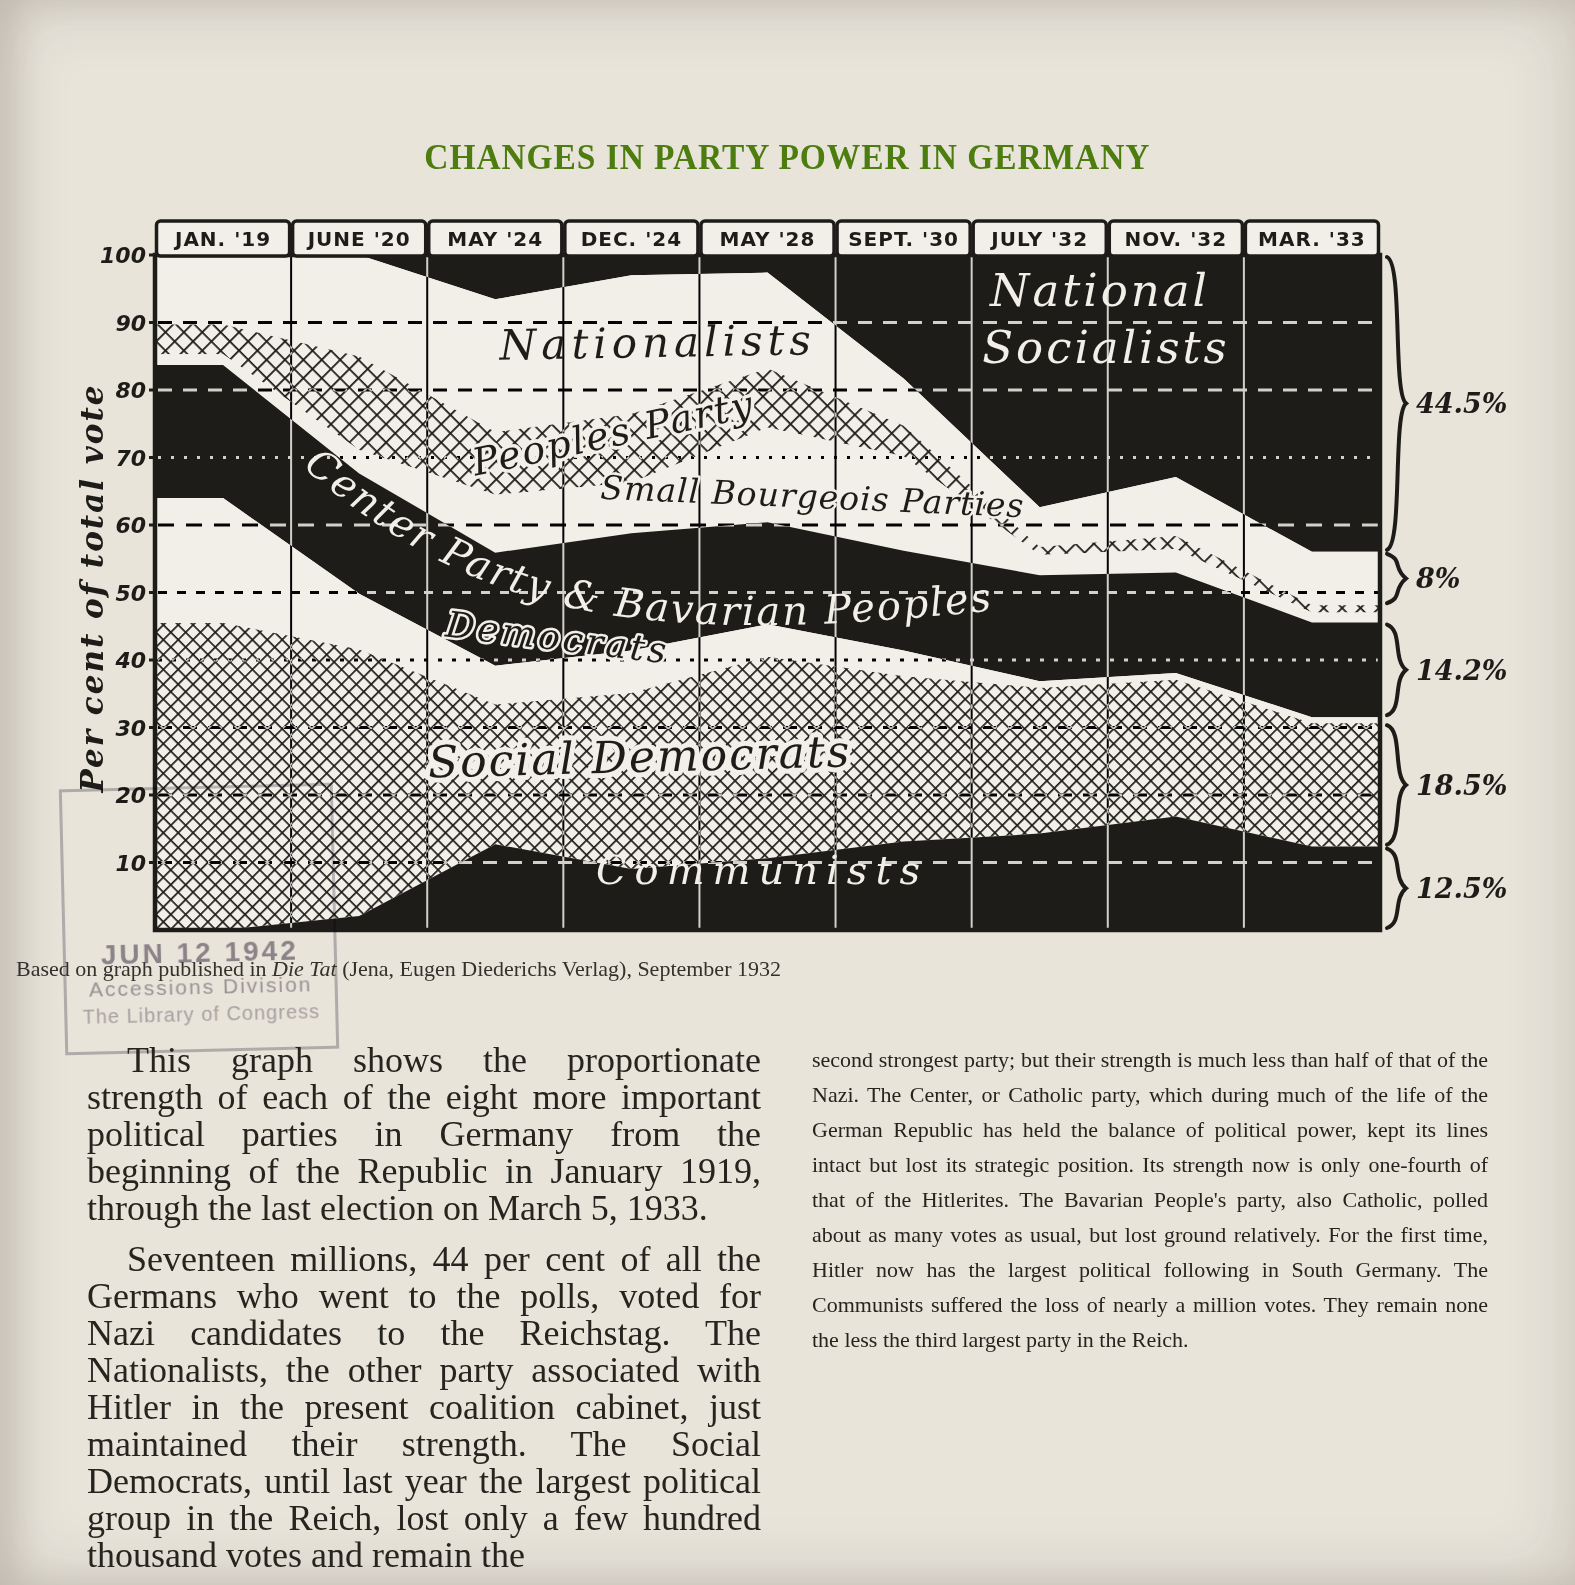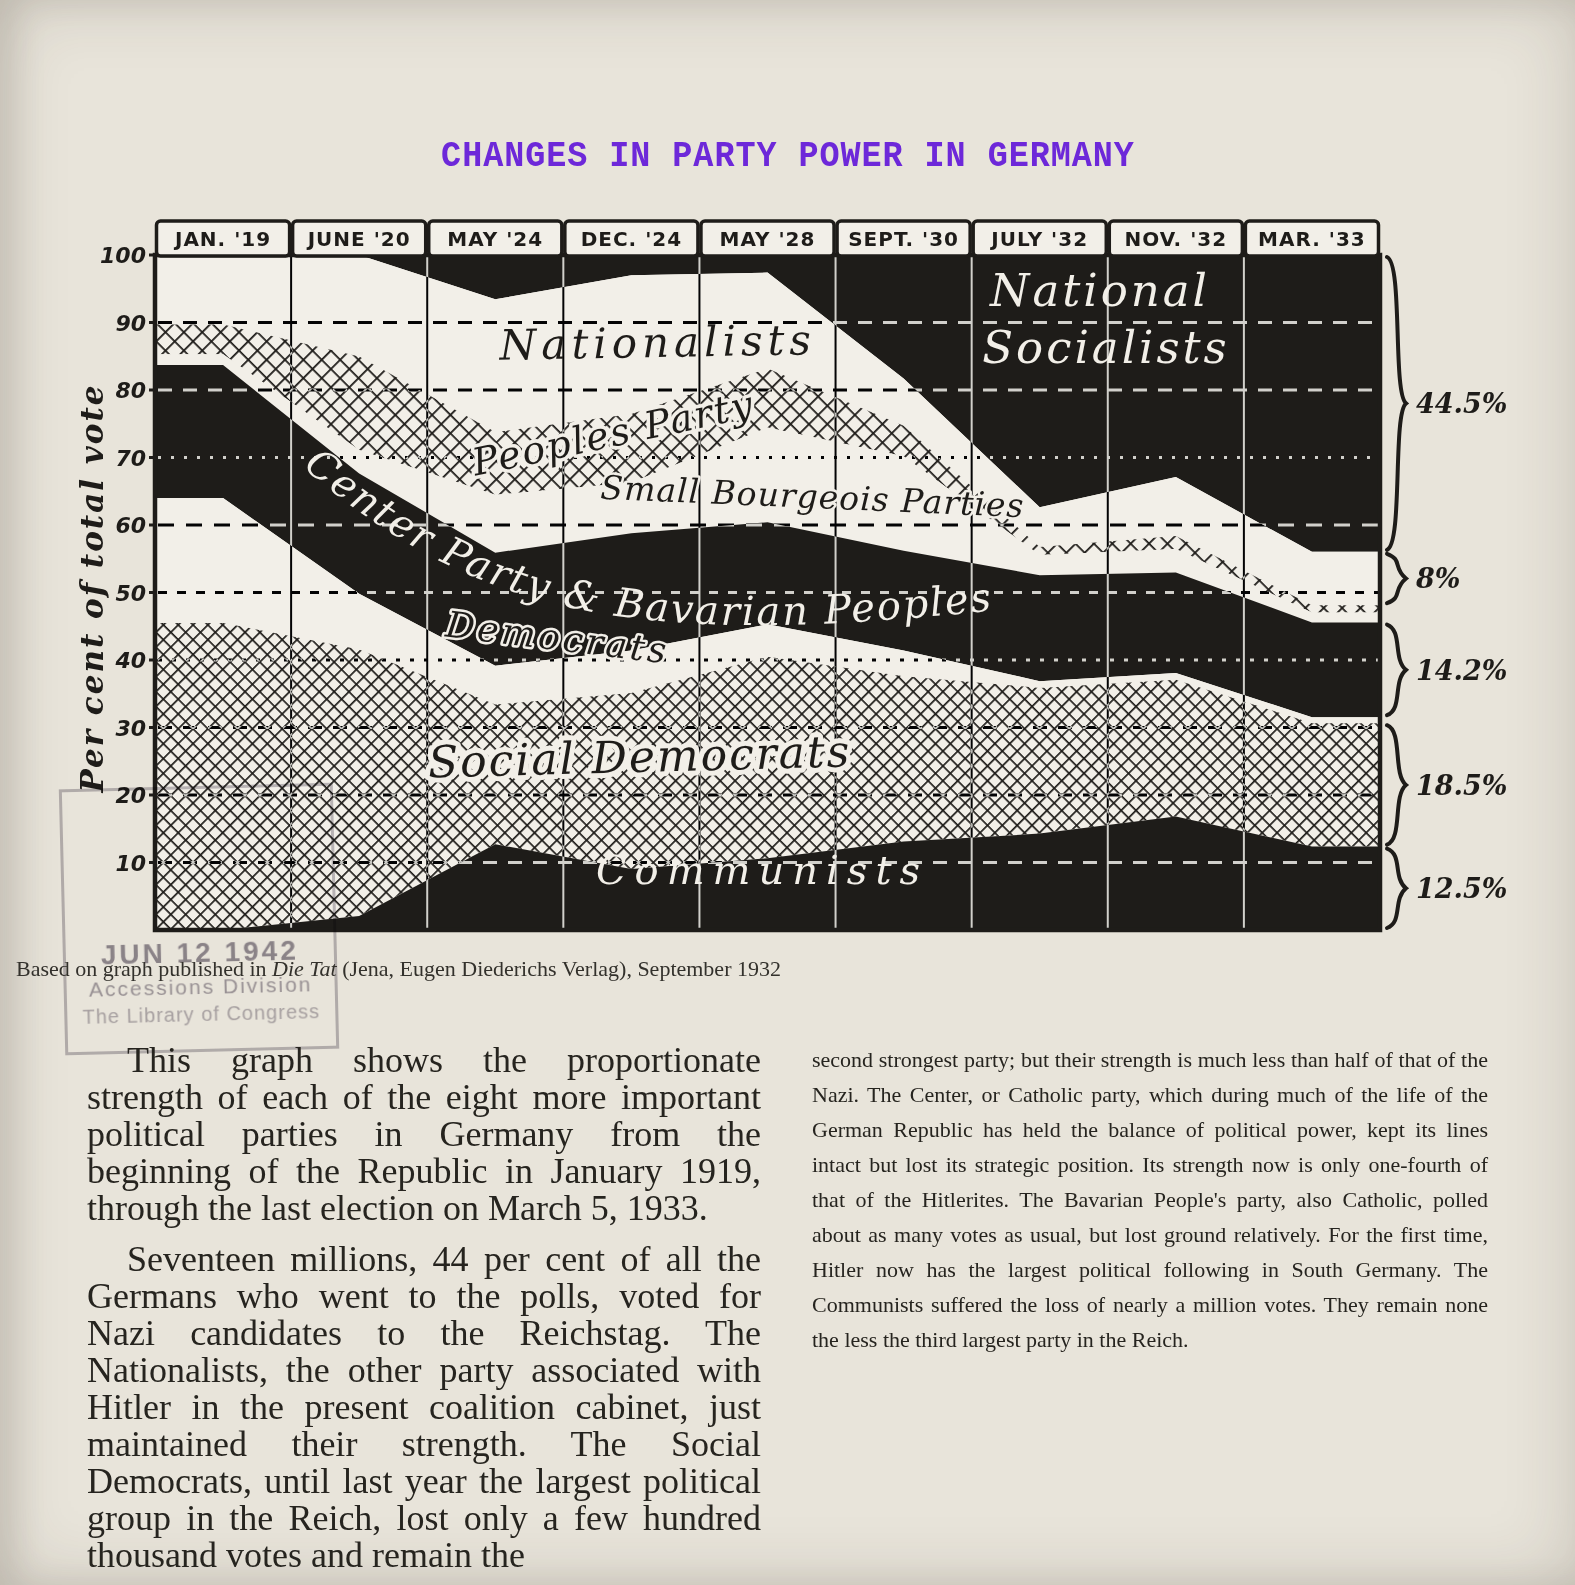--- a/index.html
+++ b/index.html
@@ -1,21 +1,21 @@
 <!DOCTYPE html>
 <html><head>
 <meta charset="utf-8">
 <style>
   html,body{margin:0;padding:0;}
   .page{position:relative;width:1575px;height:1585px;background:#e8e4da;overflow:hidden;
         font-family:"Liberation Serif",serif;color:#26241f;}
   .page::after{content:"";position:absolute;inset:0;pointer-events:none;
         box-shadow:inset 0 0 70px rgba(60,50,40,.18), inset 18px 0 30px rgba(60,50,40,.10);}
   .title{position:absolute;left:0;right:0;top:136px;text-align:center;margin:0;
-        font-family:Liberation Mono, monospace;font-weight:700;font-size:36px;color:#6d28d9;}
+        font-family:Liberation Serif, serif;font-weight:700;font-size:36px;color:#4d7c0f;}
   .title span{display:inline-block;transform:scaleX(.93);letter-spacing:1px;}
   #chart-svg{position:absolute;left:0;top:0;z-index:1;}
   .stamp{position:absolute;left:62px;top:786px;width:268px;height:260px;z-index:2;
         border:3px solid rgba(145,138,152,.62);transform:rotate(-1.4deg);
         mix-blend-mode:multiply;color:#8d8694;text-align:center;
         font-family:"Liberation Sans",sans-serif;filter:blur(.4px);opacity:.9;}
   .stamp-date{margin-top:148px;font-size:28px;font-weight:700;letter-spacing:3px;}
   .stamp-l2{margin-top:6px;font-size:21px;letter-spacing:2px;opacity:.85;}
   .stamp-l3{margin-top:4px;font-size:20px;letter-spacing:1px;opacity:.7;}
   .caption{position:absolute;left:16px;right:0;top:956px;font-size:22px;color:#33312c;z-index:3;}

